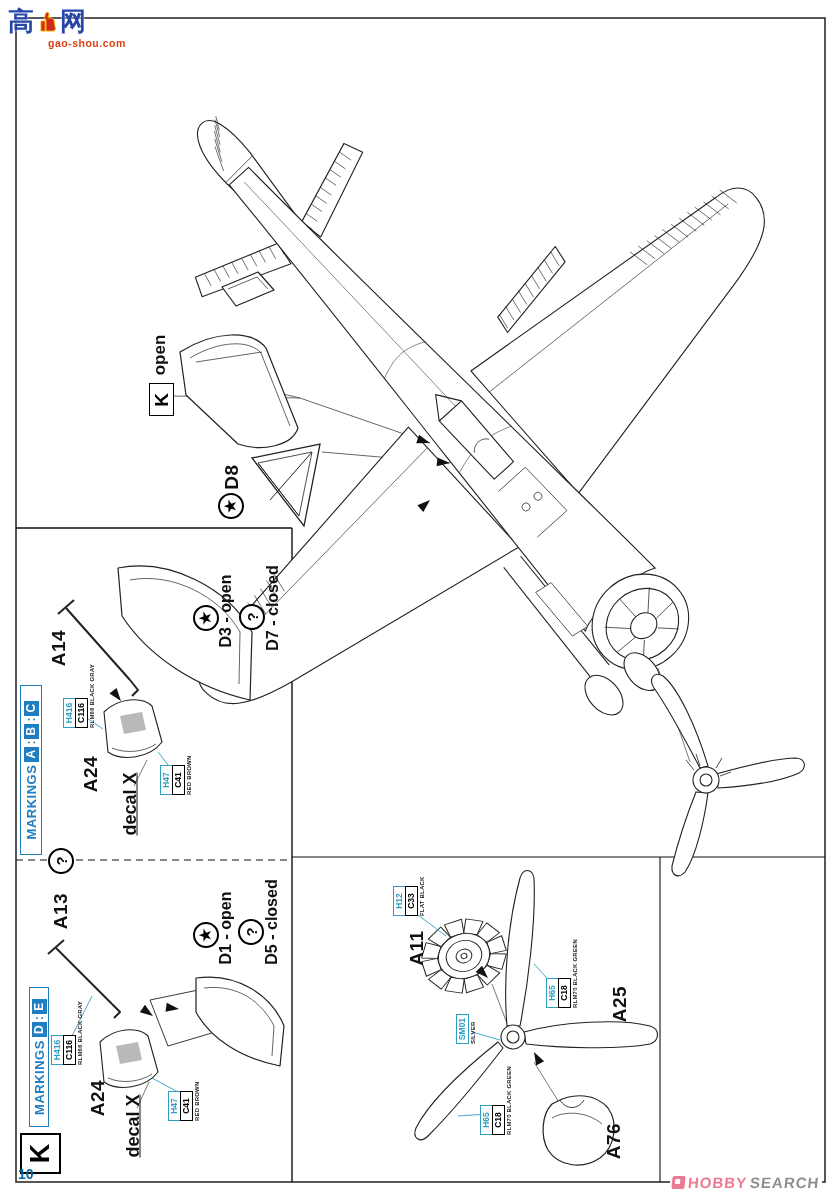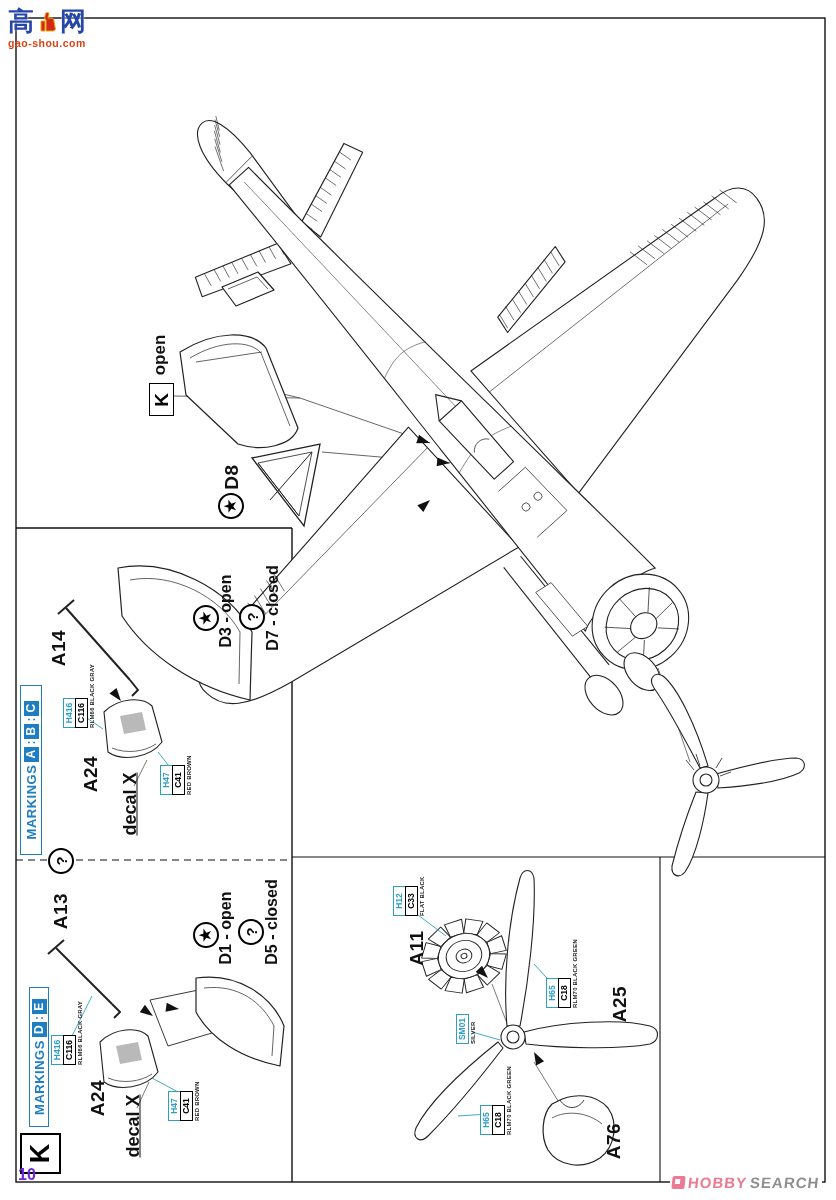--- a/index.html
+++ b/index.html
@@ -31,26 +31,26 @@
        transform:translate(-50%,-50%) rotate(-90deg);}
   .sym .star{font-size:17px;line-height:1;color:#000;margin-top:-1px;}
   .sym .q{font-size:15px;line-height:1;font-weight:bold;color:#000;}
   
   .kbox-step{position:absolute;z-index:2;left:20px;top:1133px;width:37px;height:37px;border:2.4px solid #000;
              display:flex;align-items:center;justify-content:center;background:#fff;}
   .kbox-step span{transform:rotate(-90deg);font-weight:bold;font-size:27px;}
   .kbox-canopy{position:absolute;z-index:2;left:149px;top:383px;width:23px;height:31px;border:1.8px solid #000;
                display:flex;align-items:center;justify-content:center;background:#fff;}
   .kbox-canopy span{transform:rotate(-90deg);font-weight:bold;font-size:19px;}
-  .pagenum{position:absolute;z-index:2;left:18px;top:1166px;font-weight:bold;font-size:16px;color:#6d28d9;}
+  .pagenum{position:absolute;z-index:2;left:18px;top:1166px;font-weight:bold;font-size:14px;color:#0369a1;}
   
   .wm{position:absolute;z-index:3;left:8px;top:4px;}
   .wm-row{display:flex;align-items:center;gap:1px;}
   .wm-char{font-weight:bold;font-size:26px;color:#2746a8;text-shadow:0 0 2px #fff;}
-  .wm-domain{font-weight:bold;font-size:10.5px;color:#d84315;letter-spacing:.5px;margin-top:-2px;}
+  .wm-domain{font-weight:bold;font-size:10.5px;color:#d84315;letter-spacing:.5px;margin-top:-2px;margin-left:40px;}
   
   .brand{position:absolute;z-index:3;left:670px;top:1174px;display:flex;align-items:center;gap:3px;
          transform:skewX(-6deg);background:#fff;padding:0 2px;}
   .brand-icon{width:13px;height:13px;background:#ea7b93;border-radius:2px;position:relative;}
   .brand-icon::after{content:"";position:absolute;left:3px;top:3px;width:5px;height:5px;background:#fff;}
   .brand-hobby{color:#ea7b93;font-weight:bold;font-size:15px;letter-spacing:1px;}
   .brand-search{color:#8f8f8f;font-weight:bold;font-size:15px;letter-spacing:1px;}
 </style>
 </head>
 <body>

